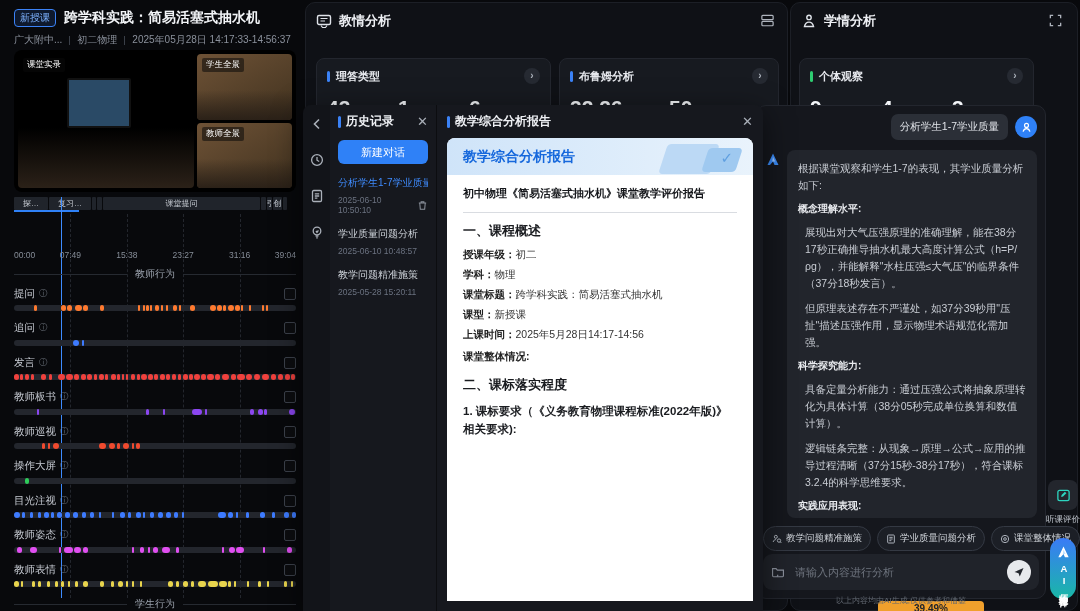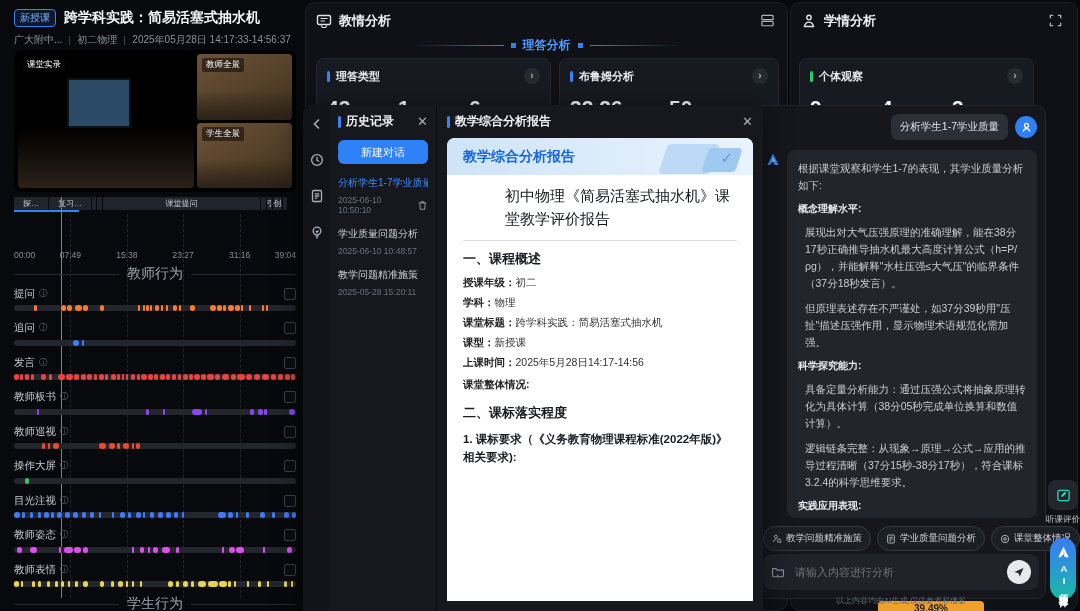--- a/index.html
+++ b/index.html
@@ -24,21 +24,21 @@
   .v-people{position:absolute;bottom:0;left:0;right:0;height:45%;background:linear-gradient(0deg,#2b2118,rgba(43,33,24,0));}
   #segbar{left:14px;top:197px;width:282px;height:13px;display:flex;gap:1px;}
   #segbar .seg{background:#20242b;color:#c8cdd4;font-size:8px;line-height:13px;text-align:center;
                overflow:hidden;white-space:nowrap;border-radius:1px;}
   #progress{left:14px;top:210px;height:2px;background:#2f81f7;}
   #gridlayer{left:14px;top:214px;width:282px;height:384px;pointer-events:none;}
   .gline{position:absolute;top:0;bottom:0;width:0;border-left:1px dashed #23262d;}
   #playhead{position:absolute;top:-17px;bottom:0;width:0;border-left:1px solid #3d8bff;}
   #ticks{left:14px;top:250px;width:282px;height:12px;}
   #ticks .tick{position:absolute;top:0;font-size:8.5px;color:#868d98;transform:translateX(-50%);}
-  .sec-div{left:14px;width:282px;height:12px;display:flex;align-items:center;gap:8px;font-size:14px;color:#9aa1ac;}
+  .sec-div{left:14px;width:282px;height:12px;display:flex;align-items:center;gap:8px;font-size:10px;color:#9aa1ac;}
   .sec-div:before,.sec-div:after{content:"";flex:1;height:1px;background:#262a31;}
   #tdiv{top:268px;} #sdiv{top:598px;}
   #rows{left:14px;top:286px;width:282px;}
   .brow{height:34.5px;position:relative;}
   .brow-top{display:flex;align-items:center;gap:4px;height:15px;}
   .blab{font-size:10.5px;color:#c6cad2;}
   .binfo{font-size:8.5px;color:#6a7079;}
   .bcbx{margin-left:auto;width:10px;height:10px;border:1px solid #3c414b;border-radius:2px;background:rgba(255,255,255,.02);}
   .btrack{position:relative;margin-top:4px;height:6px;background:#23262d;border-radius:3px;}
   .mark{position:absolute;top:0;height:6px;border-radius:3px;}
@@ -79,21 +79,21 @@
   .hd{display:flex;align-items:center;margin-top:5px;font-size:8.5px;color:#6b7280;gap:4px;}
   .hicon{margin-left:auto;width:11px;height:11px;color:#8b919c;display:flex;}
   #repwrap{flex:1;background:#16181e;box-sizing:border-box;padding:8px 10px 0 10px;display:flex;flex-direction:column;}
   #doc{margin-top:8px;flex:1;background:#fff;border-radius:8px 8px 0 0;overflow:hidden;color:#222;margin-bottom:10px;}
   #banner{height:37px;background:linear-gradient(90deg,#cfe4f9,#e9f3fc);display:flex;align-items:center;position:relative;overflow:hidden;}
   #banner .bt{font-size:14px;font-weight:bold;color:#1668dc;margin-left:16px;}
   .bshape1{position:absolute;right:38px;top:6px;width:52px;height:30px;background:#bcd9f5;border-radius:4px;transform:skewX(-18deg);}
   .bshape2{position:absolute;right:14px;top:10px;width:34px;height:24px;background:#9fc9f0;border-radius:4px;transform:skewX(-18deg);}
   .bcheck{position:absolute;right:20px;top:11px;color:#5f9fe0;font-size:15px;font-weight:bold;}
   #docbody{padding:10px 16px 0 16px;}
-  .dtitle{font-size:15px;font-weight:normal;color:#16181c;line-height:1.5;margin-left:42px;}
+  .dtitle{font-size:11px;font-weight:bold;color:#16181c;line-height:1.5;}
   .dhr{height:1px;background:#d9dce1;margin:10px 0 9px 0;}
   .dsec{font-size:13px;font-weight:bold;color:#1a1c20;margin:4px 0 8px 0;}
   .rfield{font-size:10.5px;color:#333;margin:0 0 6px 0;}
   .rk{font-weight:bold;color:#222;}
   .rlabel{font-size:10.5px;font-weight:bold;margin:8px 0 4px 0;color:#222;}
   .rpara{font-size:10.5px;color:#333;line-height:1.78;text-align:justify;}
   .dsub{font-size:11.5px;font-weight:bold;color:#1a1c20;line-height:1.6;margin:8px 0 6px 0;}
   
   #chat{left:756px;top:105px;width:290px;height:494px;background:#15171d;border:1px solid #23262e;border-radius:10px;z-index:20;box-sizing:border-box;}
   #urow{position:absolute;right:8px;top:8px;display:flex;align-items:center;gap:7px;}
@@ -142,25 +142,25 @@
       <span>2025年05月28日 14:17:33-14:56:37</span>
     </div>
 
   <div class="video abs">
     <div class="v-main">
       <span class="v-tag">课堂实录</span>
       <span class="v-people"></span>
     </div>
     <div class="v-side">
       <div class="v-sub">
+        <span class="v-tag">学生全景</span>
+        <span class="v-people"></span>
+      </div>
+      <div class="v-sub">
         <span class="v-tag">教师全景</span>
-        <span class="v-people"></span>
-      </div>
-      <div class="v-sub">
-        <span class="v-tag">学生全景</span>
         <span class="v-people"></span>
       </div>
     </div>
   </div>
 
   <div id="segbar" class="abs">
       <div class="seg" style="width: 12%;">探…</div>
       <div class="seg" style="width: 15%;">复习…</div>
       <div class="seg" style="width: 1.5%;"></div>
       <div class="seg" style="width: 1.5%;"></div>
@@ -459,27 +459,20 @@
     </span>
     <span>教情分析</span>
   </div>
   <span class="hd-right" style="right:12px">
     <svg viewBox="0 0 16 16" width="15" height="15">
         <rect x="2" y="2.5" width="12" height="4.6" rx="1" fill="none" stroke="#aeb4bd" stroke-width="1.3"></rect>
         <rect x="2" y="9" width="12" height="4.6" rx="1" fill="none" stroke="#aeb4bd" stroke-width="1.3"></rect>
       </svg>
   </span>
 
-  <div id="tabrow">
-    <span class="tabline l"></span>
-      <span class="tabsq"></span>
-    <span class="tabname">理答分析</span>
-    <span class="tabsq"></span>
-      <span class="tabline r"></span>
-  </div>
 
   <div class="card" style="left:10px;width:235px">
     <div class="card-t">
         <span class="bar"></span>
       <span>理答类型</span>
       <span class="chev">›</span>
     </div>
     <div id="c1stats" class="statrow">
         <div class="stat"><span class="sv">43</span><span class="su">次</span></div>
         <div class="stat"><span class="sv">1</span><span class="su">次</span></div>

